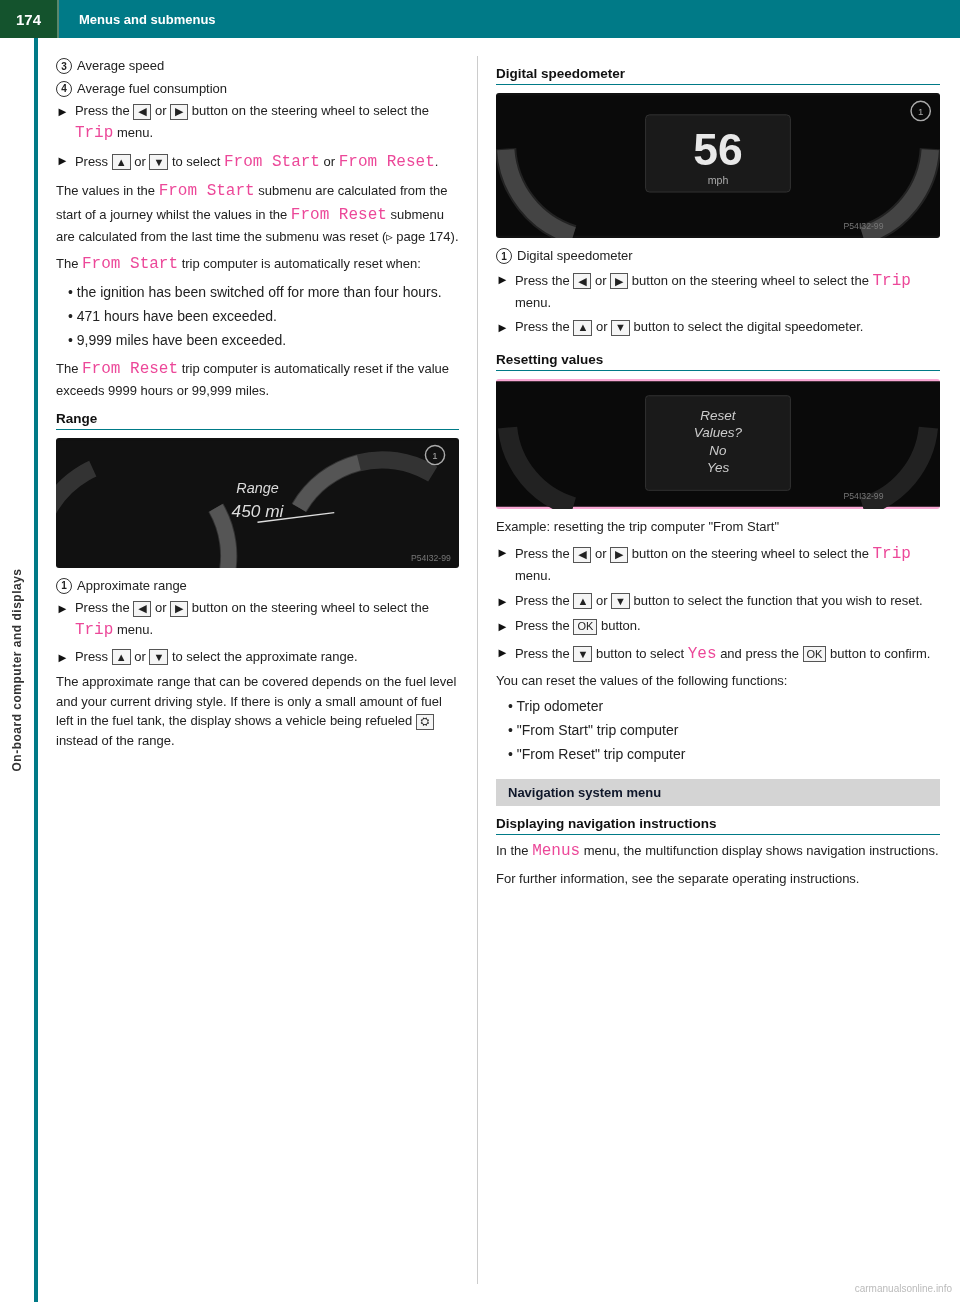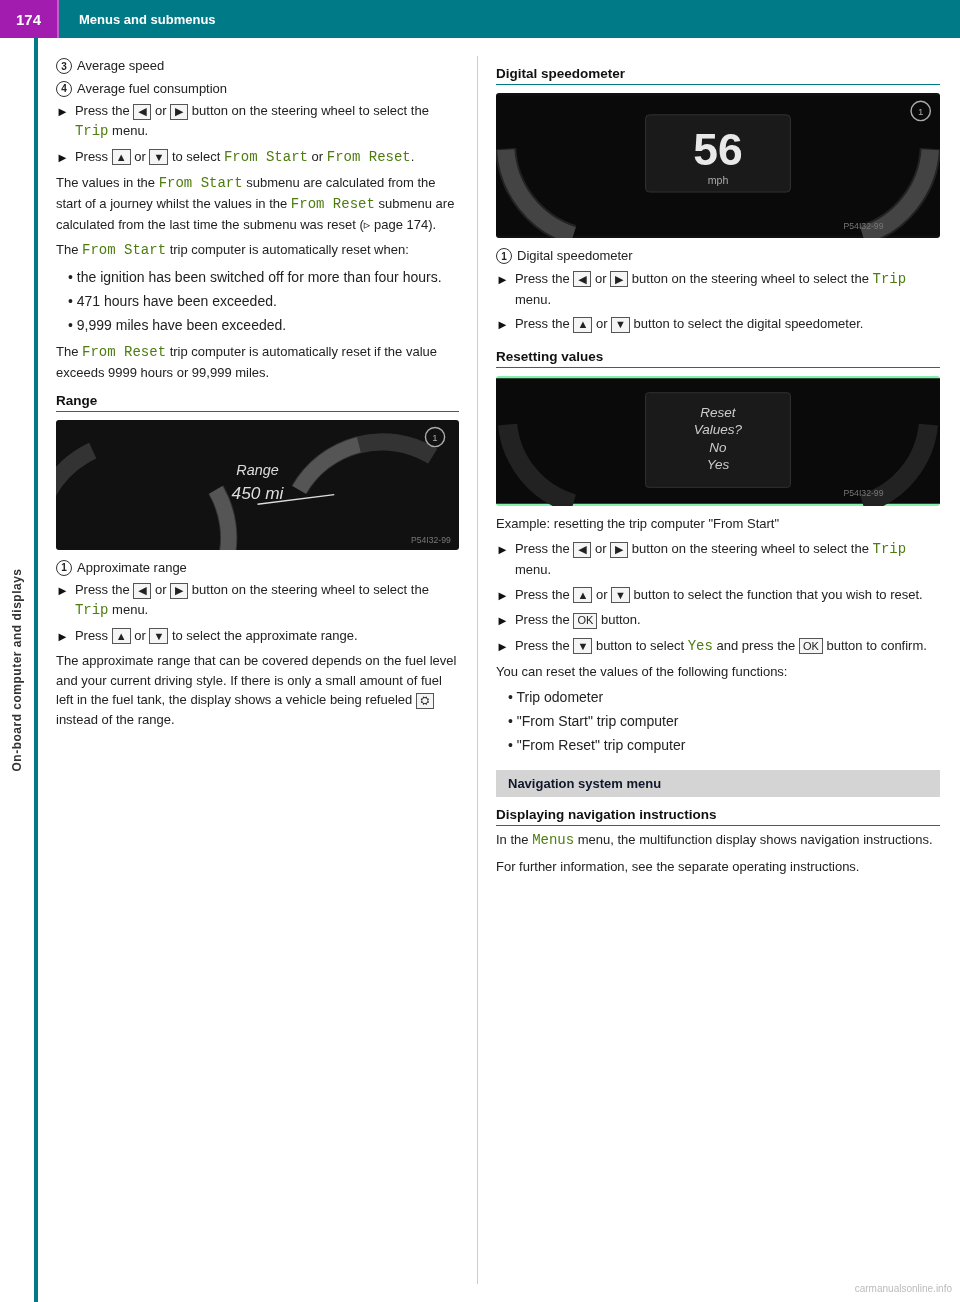--- a/index.html
+++ b/index.html
@@ -15,21 +15,21 @@
     
     .header-bar {
       background: #007a87;
       color: #fff;
       display: flex;
       align-items: center;
       height: 38px;
       padding: 0 0 0 0;
     }
     .header-page-num {
-      background: #a21caf;
+      background: #14532d;
       color: #fff;
       font-weight: bold;
       font-size: 15px;
       padding: 0 16px;
       height: 100%;
       display: flex;
       align-items: center;
       border-right: 2px solid rgba(255,255,255,0.3);
     }
     .header-title {
@@ -157,22 +157,22 @@
       font-size: 11px;
       min-width: 18px;
       height: 16px;
       background: #f5f5f5;
       vertical-align: middle;
     }
 
     
     .code {
       font-family: 'Courier New', monospace;
-      font-size: 14px;
-      color: #4d7c0f;
+      font-size: 16px;
+      color: #ec4899;
     }
 
     
     .dash-image {
       width: 100%;
       height: 130px;
       background: #111;
       border-radius: 3px;
       margin: 8px 0;
       position: relative;
@@ -208,21 +208,21 @@
       border-radius: 3px;
       margin: 8px 0;
       position: relative;
       overflow: hidden;
     }
 
     
     .reset-image {
       width: 100%;
       height: 130px;
-      background: #86efac;
+      background: #f9a8d4;
       border-radius: 3px;
       margin: 8px 0;
       position: relative;
       overflow: hidden;
       display: flex;
       align-items: center;
       justify-content: center;
     }
   </style>
 </head>

